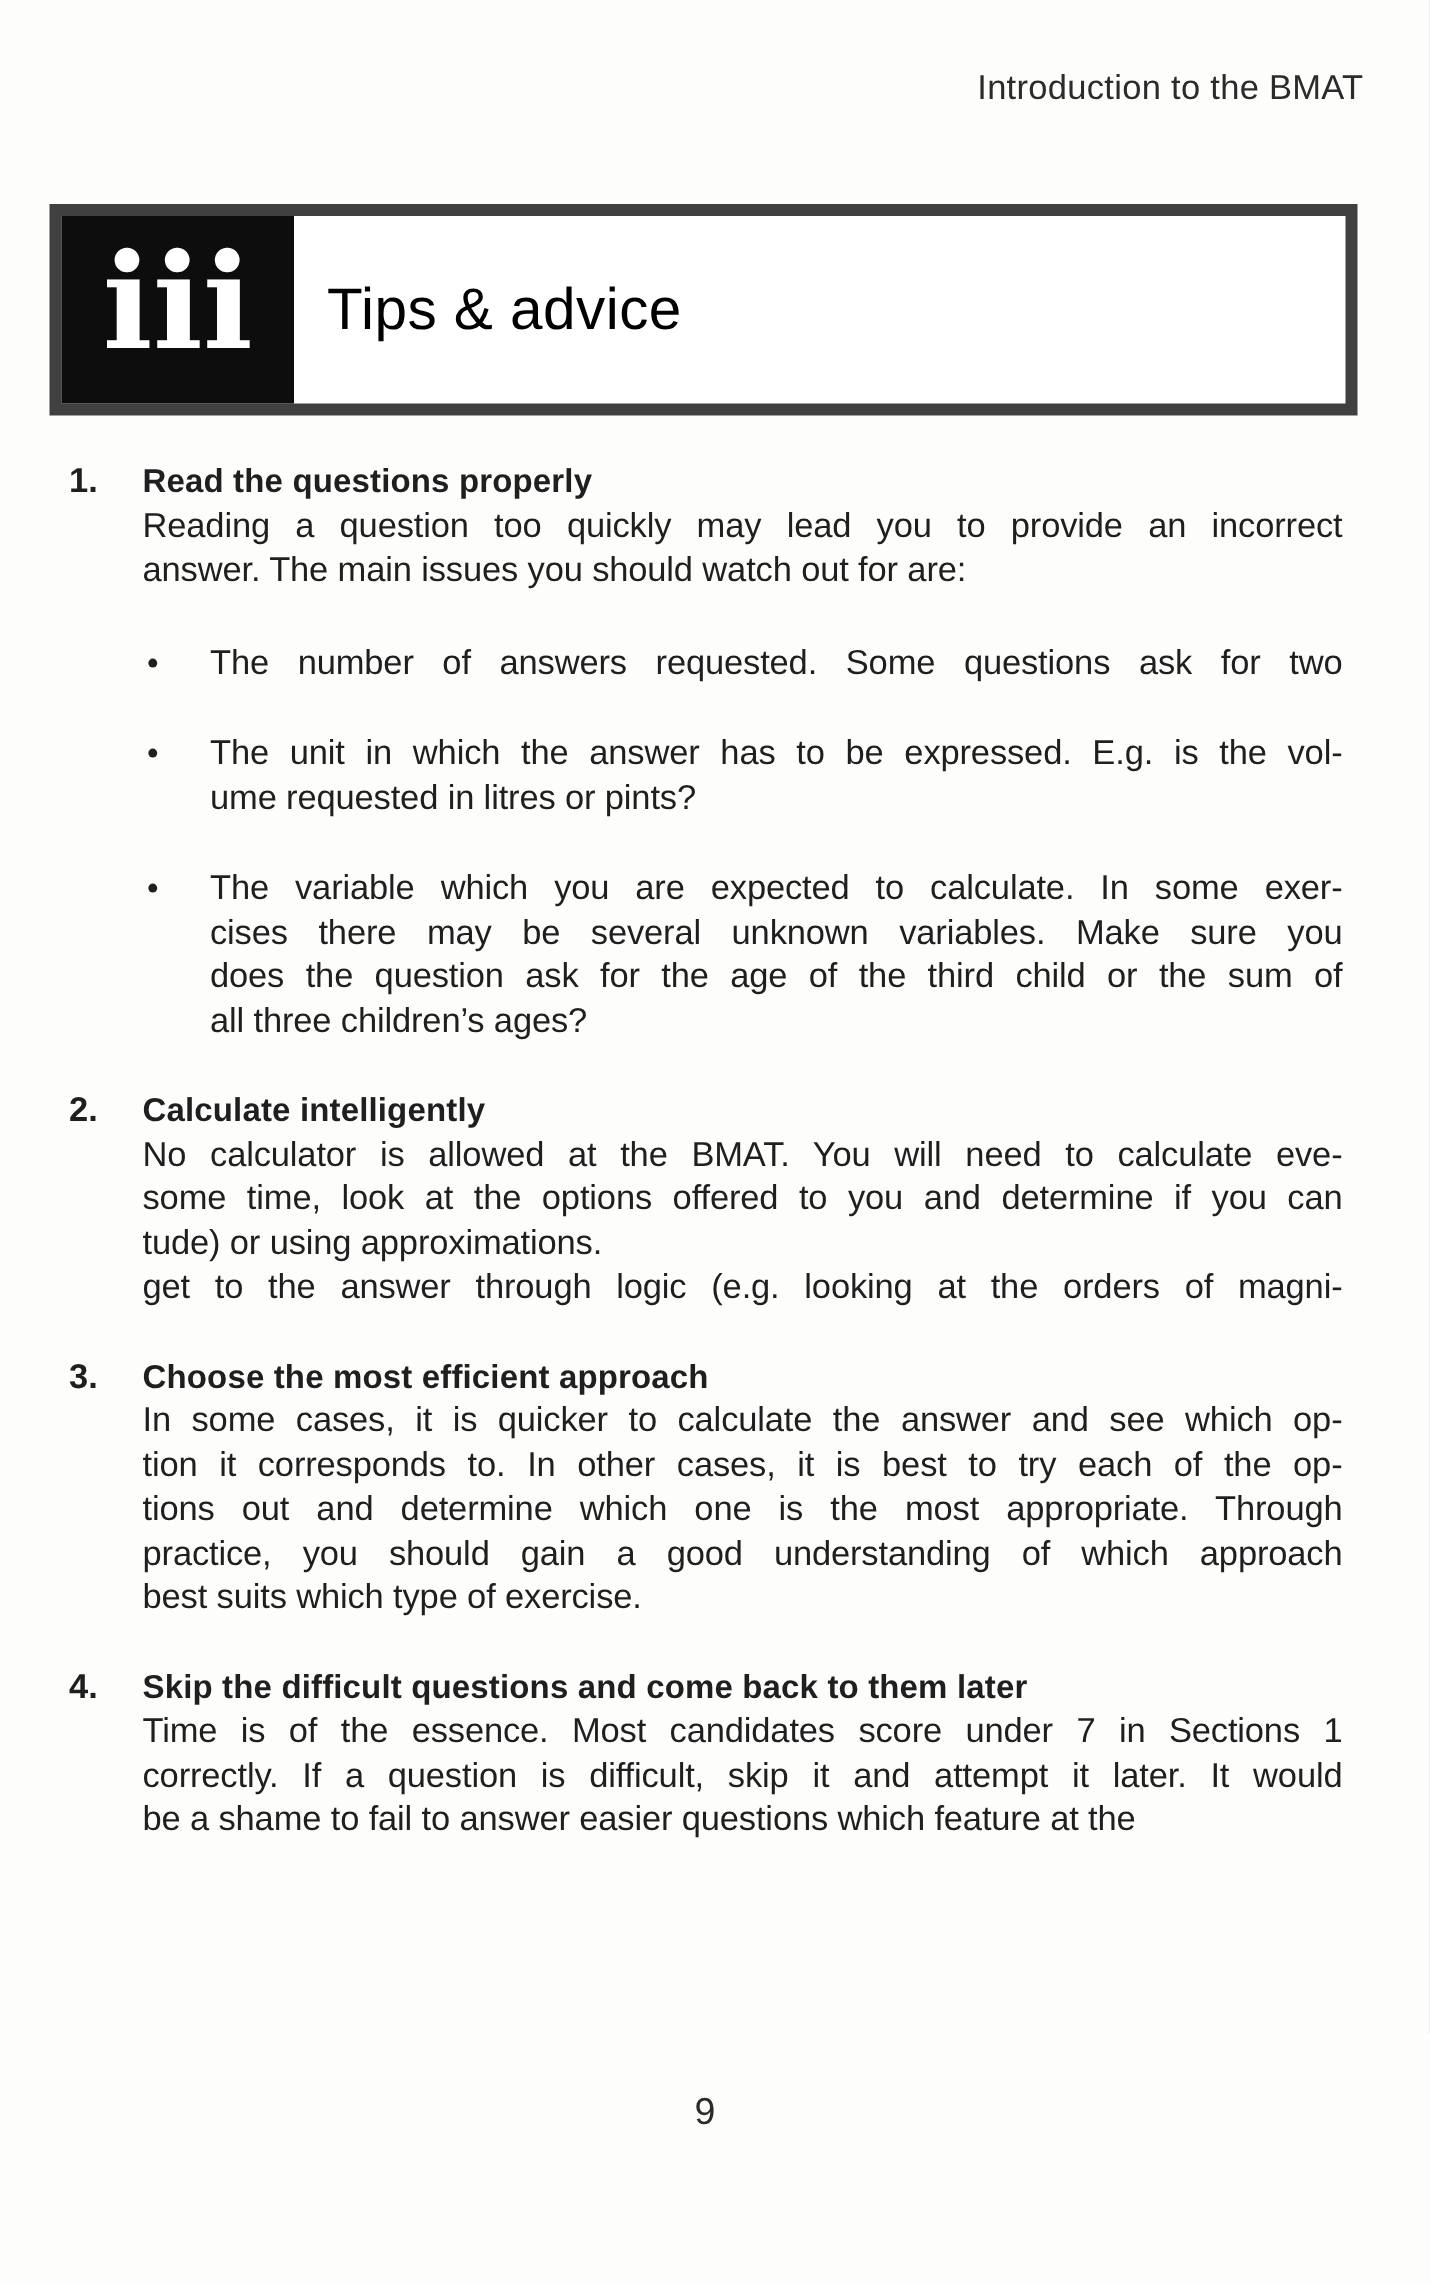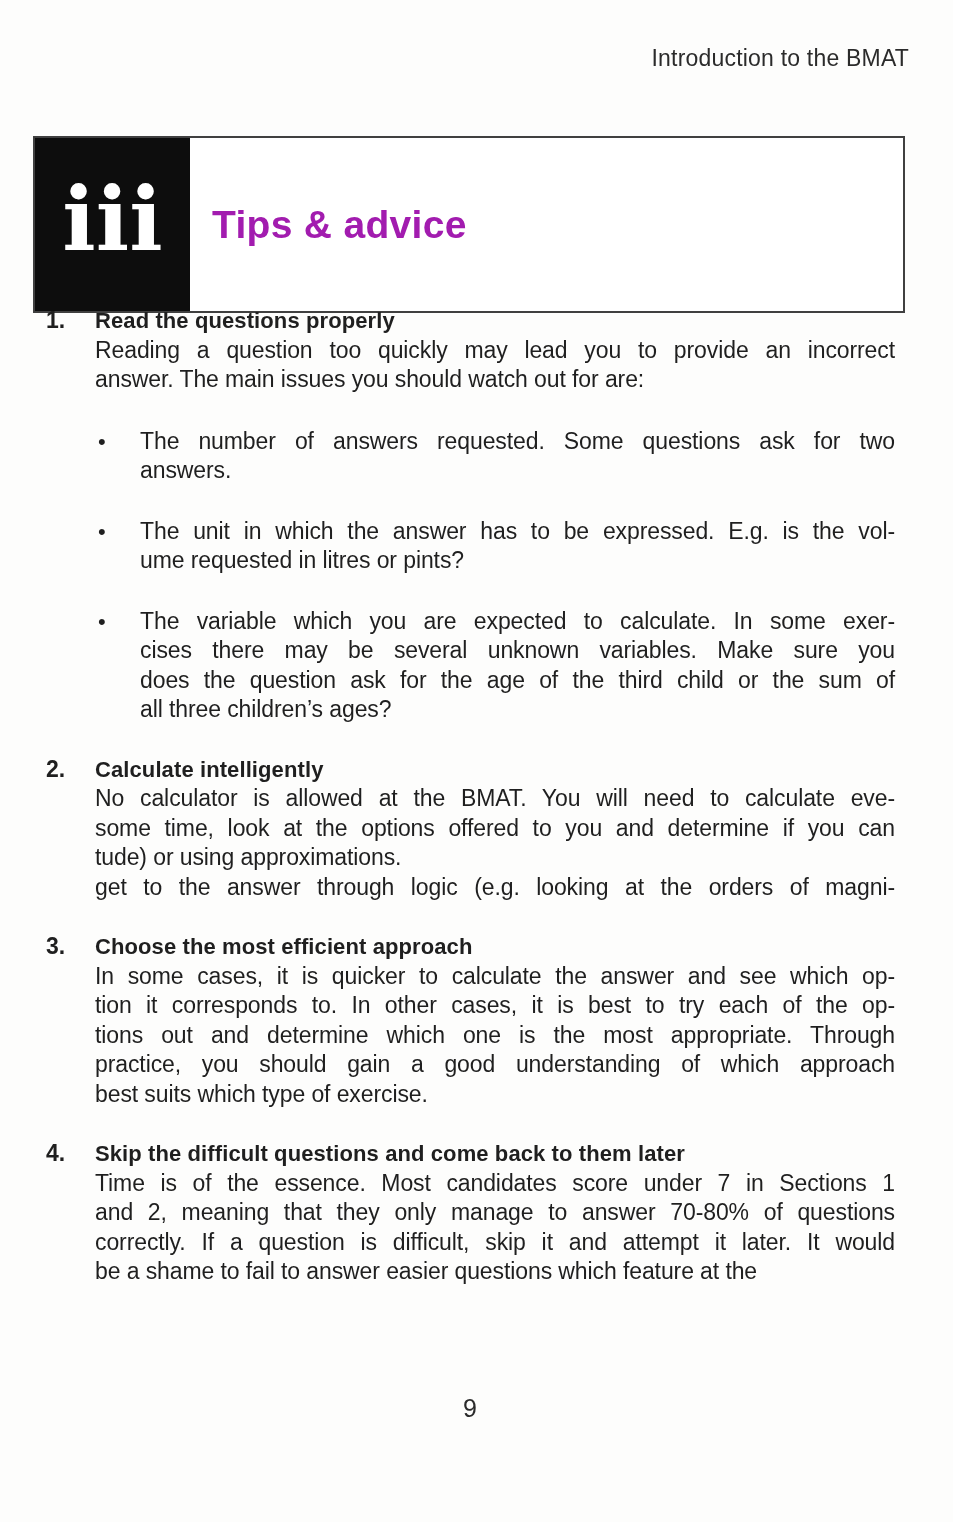--- a/index.html
+++ b/index.html
@@ -19,23 +19,23 @@
     top:45px; right:44px;
     font-size:23px;
     letter-spacing:0.2px;
     color:#2b2b2b;
   }
 
   
   .banner {
     position:absolute;
     top:136px; left:33px;
-    width:872px; height:177px;
+    width:872px; height:141px;
     box-sizing:border-box;
-    border:2px solid #404040;
+    border:8px solid #404040;
     background:#ffffff;
     display:flex;
   }
   .banner-logo {
     width:155px; height:100%;
     background:#0d0d0d;
     display:flex; align-items:center; justify-content:center;
     flex:0 0 auto;
   }
   .logo-text {
@@ -47,23 +47,23 @@
     transform:translateY(-6px);
   }
   .banner-title-wrap {
     flex:1;
     display:flex; align-items:center;
     padding-left:22px;
   }
   .banner-title {
     margin:0;
     font-size:39px;
-    font-weight:700;
+    font-weight:400;
     letter-spacing:0.3px;
-    color:#a21caf;
+    color:#000000;
   }
 
   
   .content {
     position:absolute;
     top:306px; left:46px;
     width:849px;
   }
   .section {
     display:grid;
@@ -142,21 +142,20 @@
   <div class="jline">Reading a question too quickly may lead you to provide an incorrect</div>
 
   <div class="jline last">answer. The main issues you should watch out for are:</div>
 </div>
       <div class="sec-bullets">
   <div class="bullet">
     <span class="bullet-dot">•</span>
     <div class="bullet-lines">
   <div class="jline">The number of answers requested. Some questions ask for two</div>
 
-  <div class="jline last">answers.</div>
 </div>
   </div>
 
   <div class="bullet">
     <span class="bullet-dot">•</span>
     <div class="bullet-lines">
   <div class="jline">The unit in which the answer has to be expressed. E.g. is the vol-</div>
 
   <div class="jline last">ume requested in litres or pints?</div>
 </div>
@@ -216,21 +215,20 @@
     </div>
   </section>
 
   <section class="section">
     <span class="sec-num">4.</span>
     <div class="sec-main">
       <h2 class="sec-title">Skip the difficult questions and come back to them later</h2>
       <div class="sec-body">
   <div class="jline">Time is of the essence. Most candidates score under 7 in Sections 1</div>
 
-  <div class="jline">and 2, meaning that they only manage to answer 70-80% of questions</div>
 
   <div class="jline">correctly. If a question is difficult, skip it and attempt it later. It would</div>
 
   <div class="jline last">be a shame to fail to answer easier questions which feature at the</div>
 </div>
 
     </div>
   </section>
 </main>
 

